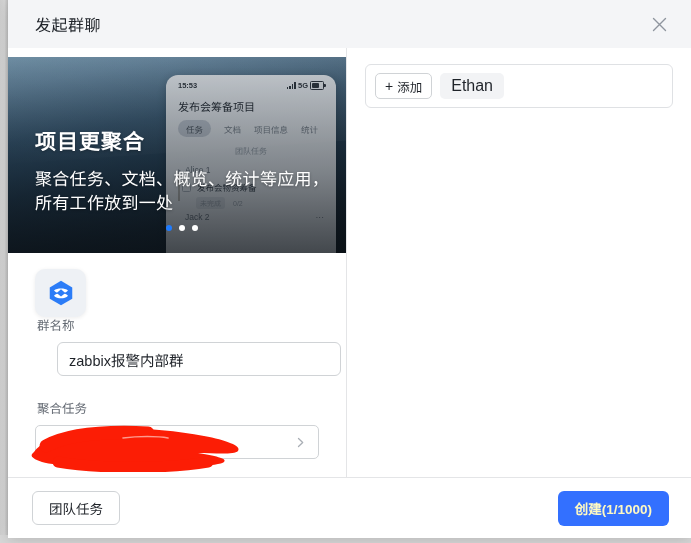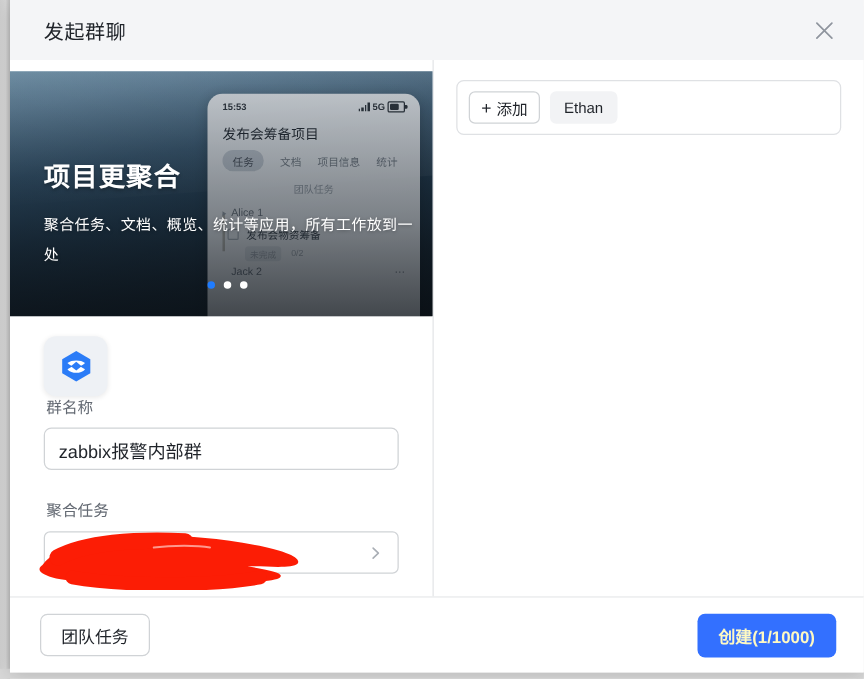--- a/index.html
+++ b/index.html
@@ -122,21 +122,21 @@
   }
   #banner .banner-heading {
     font-size: 21px;
     font-weight: bold;
     color: #ffffff;
     letter-spacing: 1px;
     margin: 0 0 13px 0;
     text-shadow: 0 1px 3px rgba(0,0,0,0.3);
   }
   #banner .banner-sub {
-    font-size: 12px;
+    font-size: 17px;
     color: #ffffff;
     line-height: 24px;
     margin: 0;
     letter-spacing: 0.3px;
     text-shadow: 0 1px 3px rgba(0,0,0,0.35);
   }
 
   
   #phone {
     position: absolute;
@@ -299,20 +299,21 @@
     height: 34px;
     box-sizing: border-box;
     border: 1px solid #d0d3d6;
     border-radius: 6px;
     background: #ffffff;
     font-size: 14.5px;
     color: #1f2329;
     padding: 0 11px;
     outline: none;
     font-family: inherit;
+    margin-left: 22px;
   }
   .select-field {
     position: relative;
     width: 100%;
     height: 34px;
     box-sizing: border-box;
     border: 1px solid #d0d3d6;
     border-radius: 5px;
     background: #ffffff;
     display: flex;
@@ -377,21 +378,21 @@
     font-family: inherit;
   }
   .add-btn .plus { font-size: 14px; line-height: 1; color: #1f2329; }
   .member-chip {
     display: inline-flex;
     align-items: center;
     height: 26px;
     padding: 0 11px;
     background: #f2f3f5;
     border-radius: 5px;
-    font-size: 12px;
+    font-size: 16px;
     color: #1f2329;
     cursor: pointer;
   }
 
   
   #footer {
     flex: 0 0 61px;
     height: 61px;
     border-top: 1px solid #e4e5e7;
     background: #ffffff;

